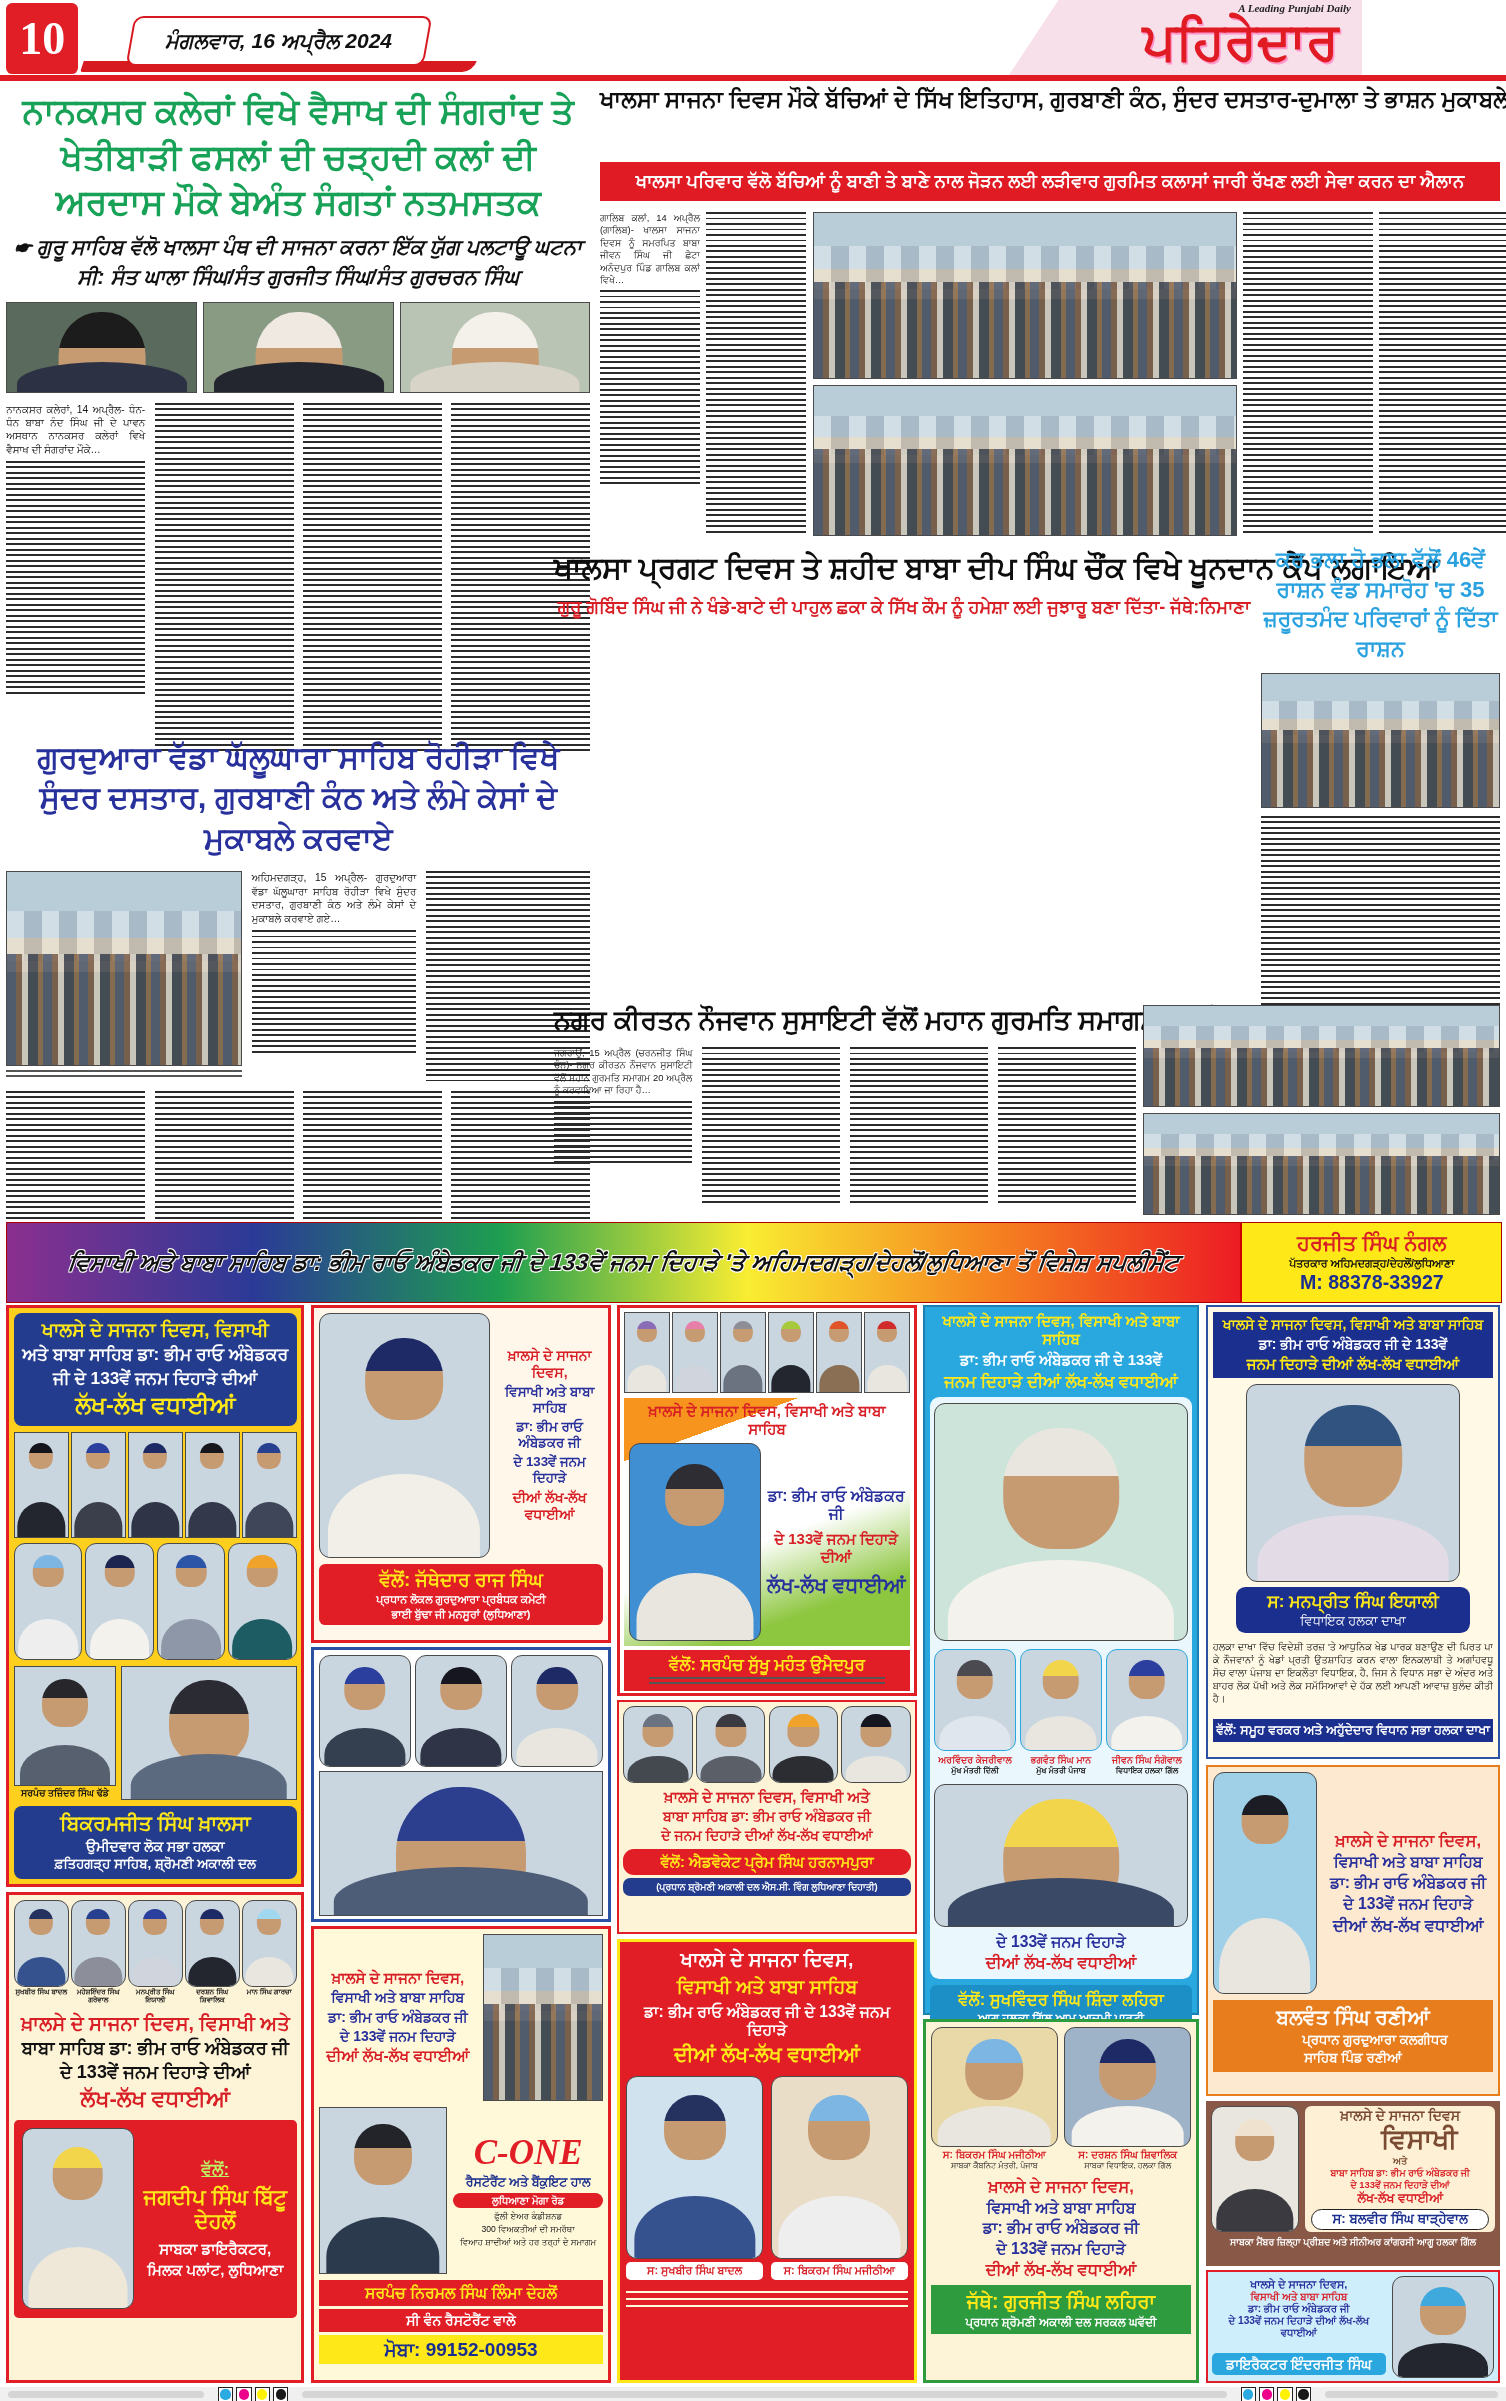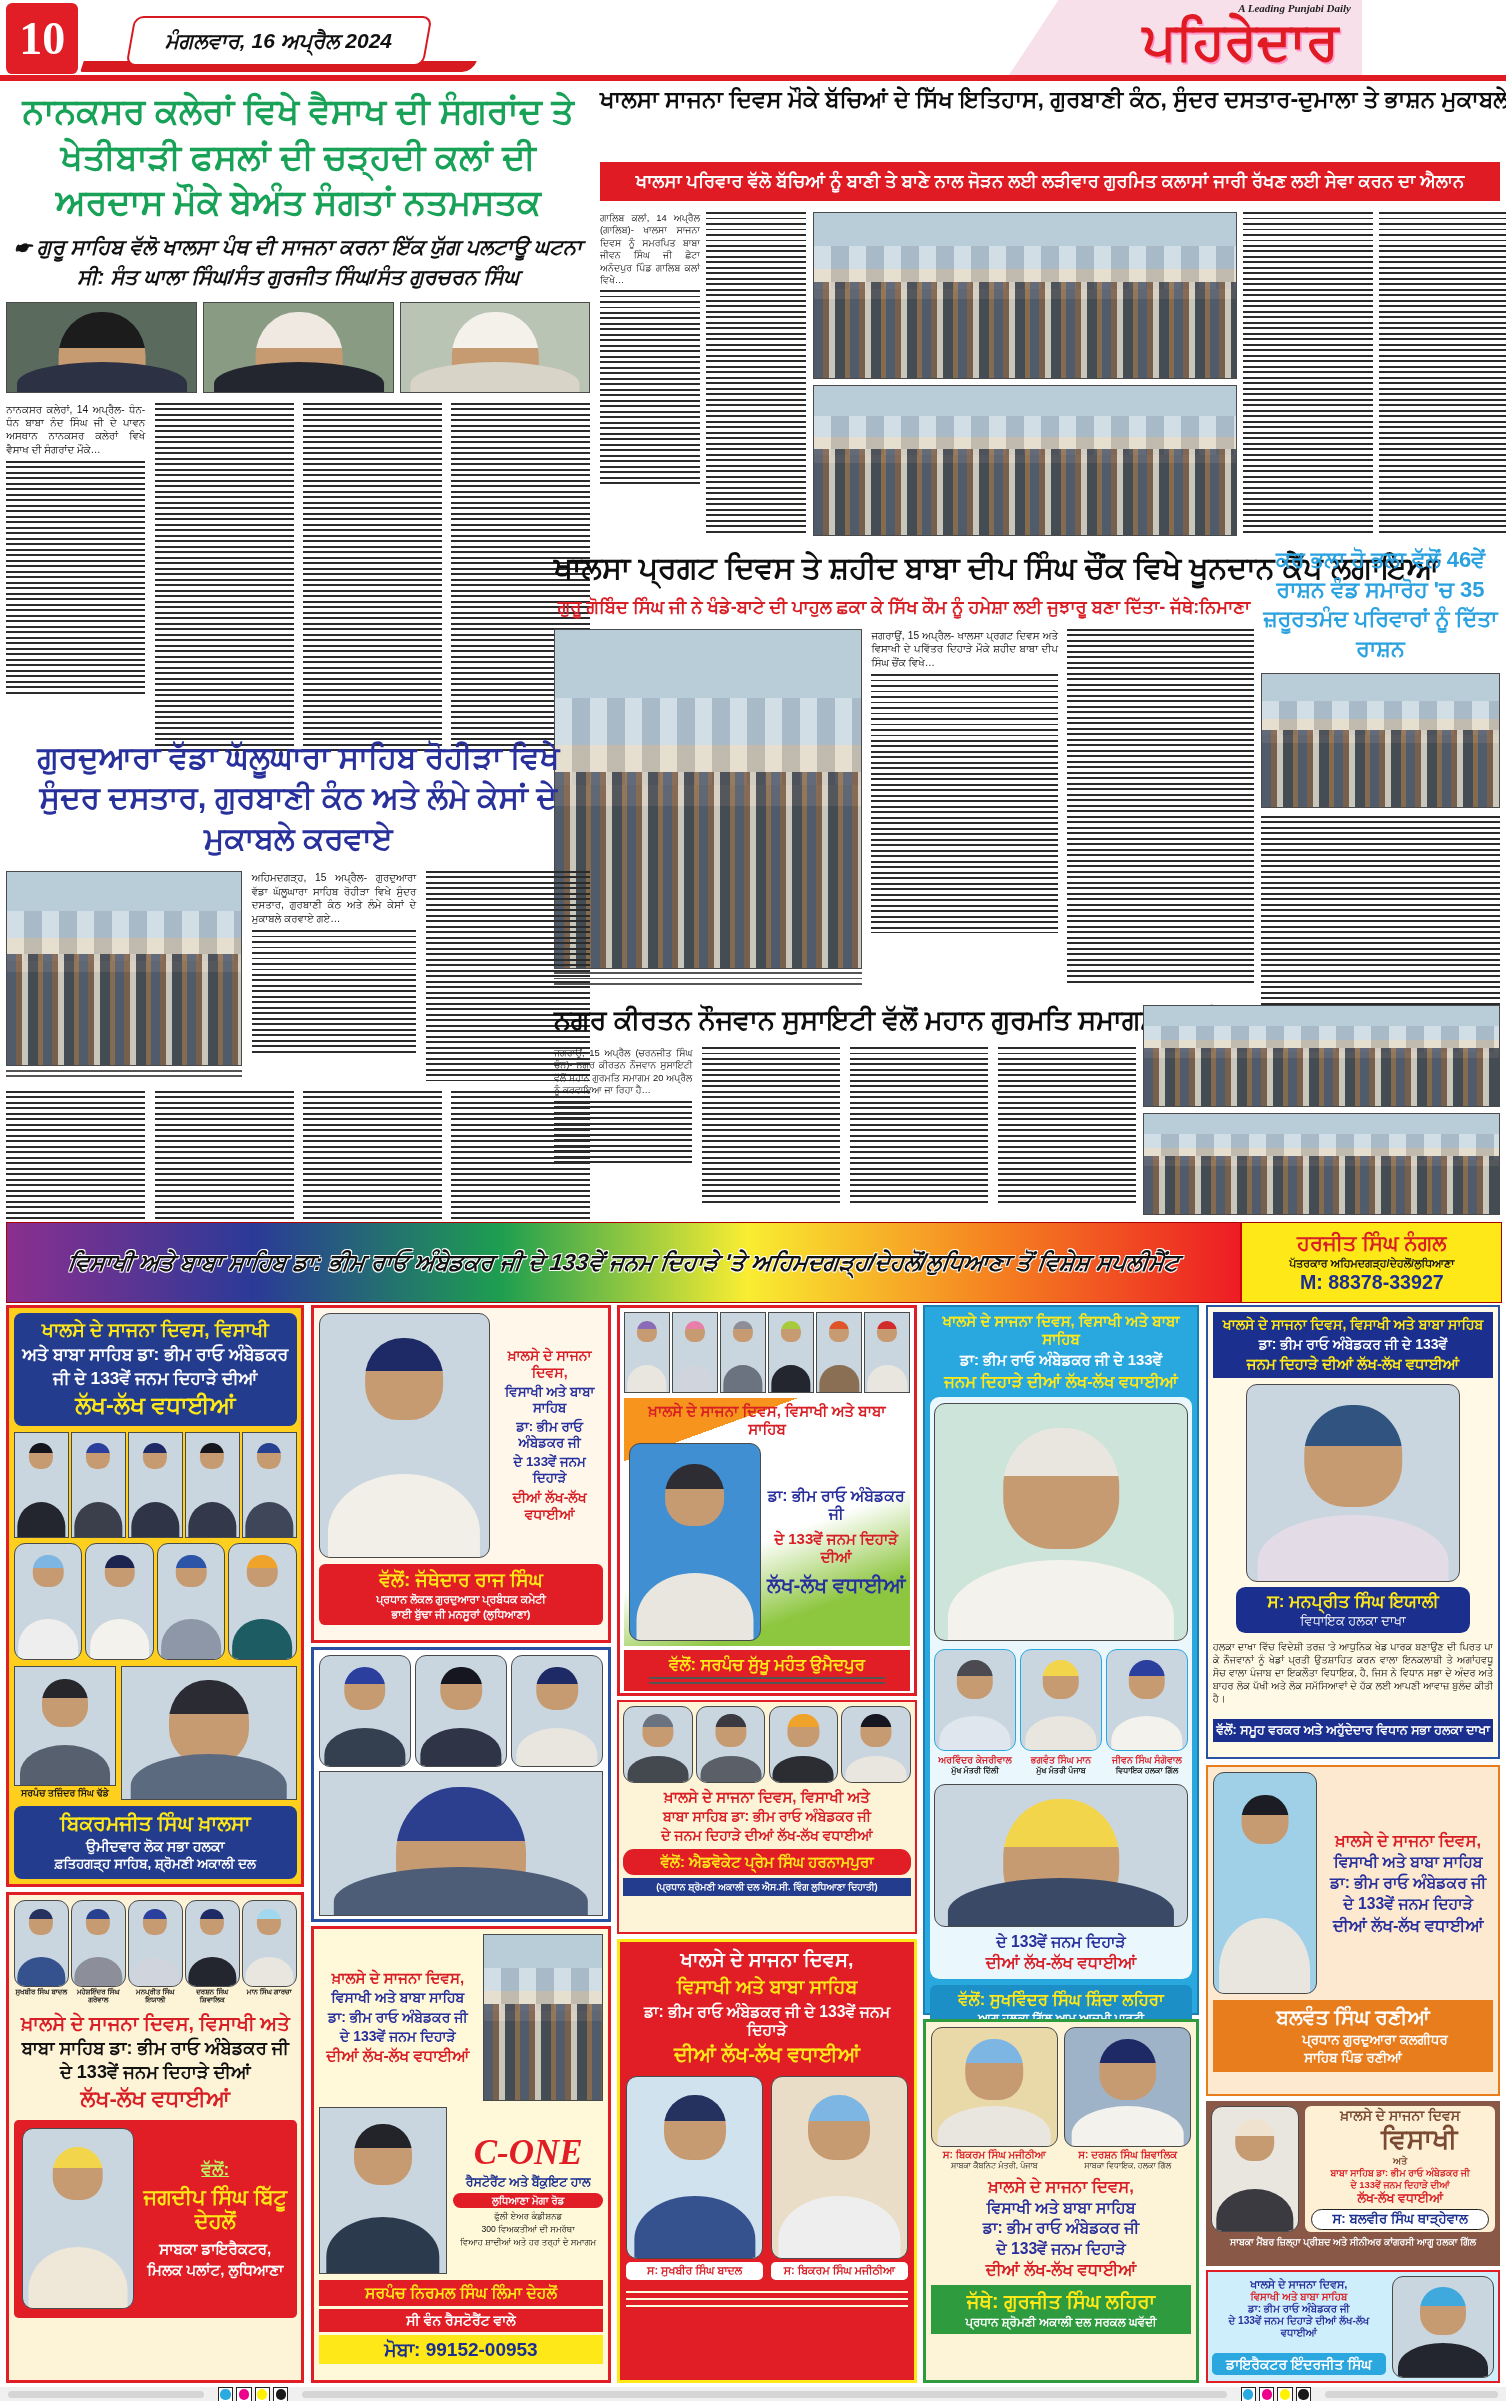--- a/index.html
+++ b/index.html
@@ -98,31 +98,20 @@
         <div class="scene" style="height:149px;"></div>
       </div>
       <div class="gk"></div>
       <div class="gk"></div>
     </div>
   </div>
 
   <div class="abs" style="left:554px;top:551px;width:700px;height:449px;">
     <div class="ctr b" style="font-size:30px;white-space:nowrap;color:#0d0d0d;">ਖਾਲਸਾ ਪ੍ਰਗਟ ਦਿਵਸ ਤੇ ਸ਼ਹੀਦ ਬਾਬਾ ਦੀਪ ਸਿੰਘ ਚੌਂਕ ਵਿਖੇ ਖੂਨਦਾਨ ਕੈਂਪ ਲਗਾਇਆ</div>
     <div class="ctr b h-red" style="font-size:18px;margin-top:11px;white-space:nowrap;">ਗੁਰੂ ਗੋਬਿੰਦ ਸਿੰਘ ਜੀ ਨੇ ਖੰਡੇ-ਬਾਟੇ ਦੀ ਪਾਹੁਲ ਛਕਾ ਕੇ ਸਿੱਖ ਕੌਮ ਨੂੰ ਹਮੇਸ਼ਾ ਲਈ ਜੁਝਾਰੂ ਬਣਾ ਦਿੱਤਾ- ਜੱਥੇ:ਨਿਮਾਣਾ</div>
-    <div style="display:flex;gap:9.4px;margin-top:11px;height:355px;">
-      <div style="width:308px;">
-        <div class="scene" style="height:338px;"></div>
-        <div class="gkl" style="height:12.6px;margin-top:3.1px;"></div>
-      </div>
-      <div class="col">
-        <div class="lead">ਜਗਰਾਉਂ, 15 ਅਪ੍ਰੈਲ- ਖਾਲਸਾ ਪ੍ਰਗਟ ਦਿਵਸ ਅਤੇ ਵਿਸਾਖੀ ਦੇ ਪਵਿੱਤਰ ਦਿਹਾੜੇ ਮੌਕੇ ਸ਼ਹੀਦ ਬਾਬਾ ਦੀਪ ਸਿੰਘ ਚੌਂਕ ਵਿਖੇ…</div>
-        <div class="gk" style="height:259px;margin-top:4.7px;"></div>
-      </div>
-      <div class="col gk"></div>
-    </div>
   </div>
 
   <div class="abs" style="left:1261px;top:545px;width:239px;height:455px;">
     <div class="ctr b h-sky" style="font-size:22px;line-height:1.35;">ਕਰ ਭਲਾ ਹੋ ਭਲਾ ਵੱਲੋਂ 46ਵੇਂ ਰਾਸ਼ਨ ਵੰਡ ਸਮਾਰੋਹ 'ਚ 35 ਜ਼ਰੂਰਤਮੰਦ ਪਰਿਵਾਰਾਂ ਨੂੰ ਦਿੱਤਾ ਰਾਸ਼ਨ</div>
     <div class="scene" style="height:133px;margin-top:9.4px;"></div>
     <div style="display:flex;gap:7.9px;margin-top:7.9px;height:206px;">
       <div class="col gk"></div>
     </div>
   </div>
 
@@ -335,21 +324,21 @@
       <div class="ph rd" style="flex:1;height:75px;--t:#3a3a40;--s:#5a5f68;"></div>
       <div class="ph rd" style="flex:1;height:75px;--t:#f0a32a;--s:#2c2c33;"></div>
       <div class="ph rd" style="flex:1;height:75px;--t:#161620;--s:#e8e6df;"></div>
     </div>
     <div class="ctr" style="margin-top:4.7px;">
       <div class="b h-red" style="font-size:15px;">ਖ਼ਾਲਸੇ ਦੇ ਸਾਜਨਾ ਦਿਵਸ, ਵਿਸਾਖੀ ਅਤੇ</div>
       <div class="b h-red" style="font-size:14px;margin-top:2.4px;">ਬਾਬਾ ਸਾਹਿਬ ਡਾ: ਭੀਮ ਰਾਓ ਅੰਬੇਡਕਰ ਜੀ</div>
       <div class="b h-red" style="font-size:14px;margin-top:2.4px;">ਦੇ ਜਨਮ ਦਿਹਾੜੇ ਦੀਆਂ ਲੱਖ-ਲੱਖ ਵਧਾਈਆਂ</div>
     </div>
     <div class="ctr b" style="background:#e11d26;color:#ffe818;font-size:15px;padding:3.9px 1.6px;margin-top:4.7px;border-radius:11px;">ਵੱਲੋਂ: ਐਡਵੋਕੇਟ ਪ੍ਰੇਮ ਸਿੰਘ ਹਰਨਾਮਪੁਰਾ</div>
-    <div class="ctr b" style="background:#233c8e;color:#fff;font-size:9.4px;padding:3.1px 1.6px;margin-top:3.1px;border-radius:0;">(ਪ੍ਰਧਾਨ ਸ਼੍ਰੋਮਣੀ ਅਕਾਲੀ ਦਲ ਐਸ.ਸੀ. ਵਿੰਗ ਲੁਧਿਆਣਾ ਦਿਹਾਤੀ)</div>
+    <div class="ctr b" style="background:#233c8e;color:#fff;font-size:9.4px;padding:3.1px 1.6px;margin-top:3.1px;border-radius:7px;">(ਪ੍ਰਧਾਨ ਸ਼੍ਰੋਮਣੀ ਅਕਾਲੀ ਦਲ ਐਸ.ਸੀ. ਵਿੰਗ ਲੁਧਿਆਣਾ ਦਿਹਾਤੀ)</div>
   </div>
 
   <div class="abs" style="left:617px;top:1939px;width:300px;height:444px;border:3.1px solid #ffe818;background:#e11d26;box-sizing:border-box;padding:6.3px;">
     <div class="ctr">
       <div class="b" style="color:#fff;font-size:19.6px;">ਖਾਲਸੇ ਦੇ ਸਾਜਨਾ ਦਿਵਸ,</div>
       <div class="b" style="color:#ffe818;font-size:19px;margin-top:4.7px;">ਵਿਸਾਖੀ ਅਤੇ ਬਾਬਾ ਸਾਹਿਬ</div>
       <div class="b" style="color:#fff;font-size:15.7px;margin-top:4.7px;">ਡਾ: ਭੀਮ ਰਾਓ ਅੰਬੇਡਕਰ ਜੀ ਦੇ 133ਵੇਂ ਜਨਮ ਦਿਹਾੜੇ</div>
       <div class="b" style="color:#ffe818;font-size:20.4px;margin-top:4.7px;">ਦੀਆਂ ਲੱਖ-ਲੱਖ ਵਧਾਈਆਂ</div>
     </div>
     <div style="display:flex;gap:7.9px;margin-top:9.4px;">

